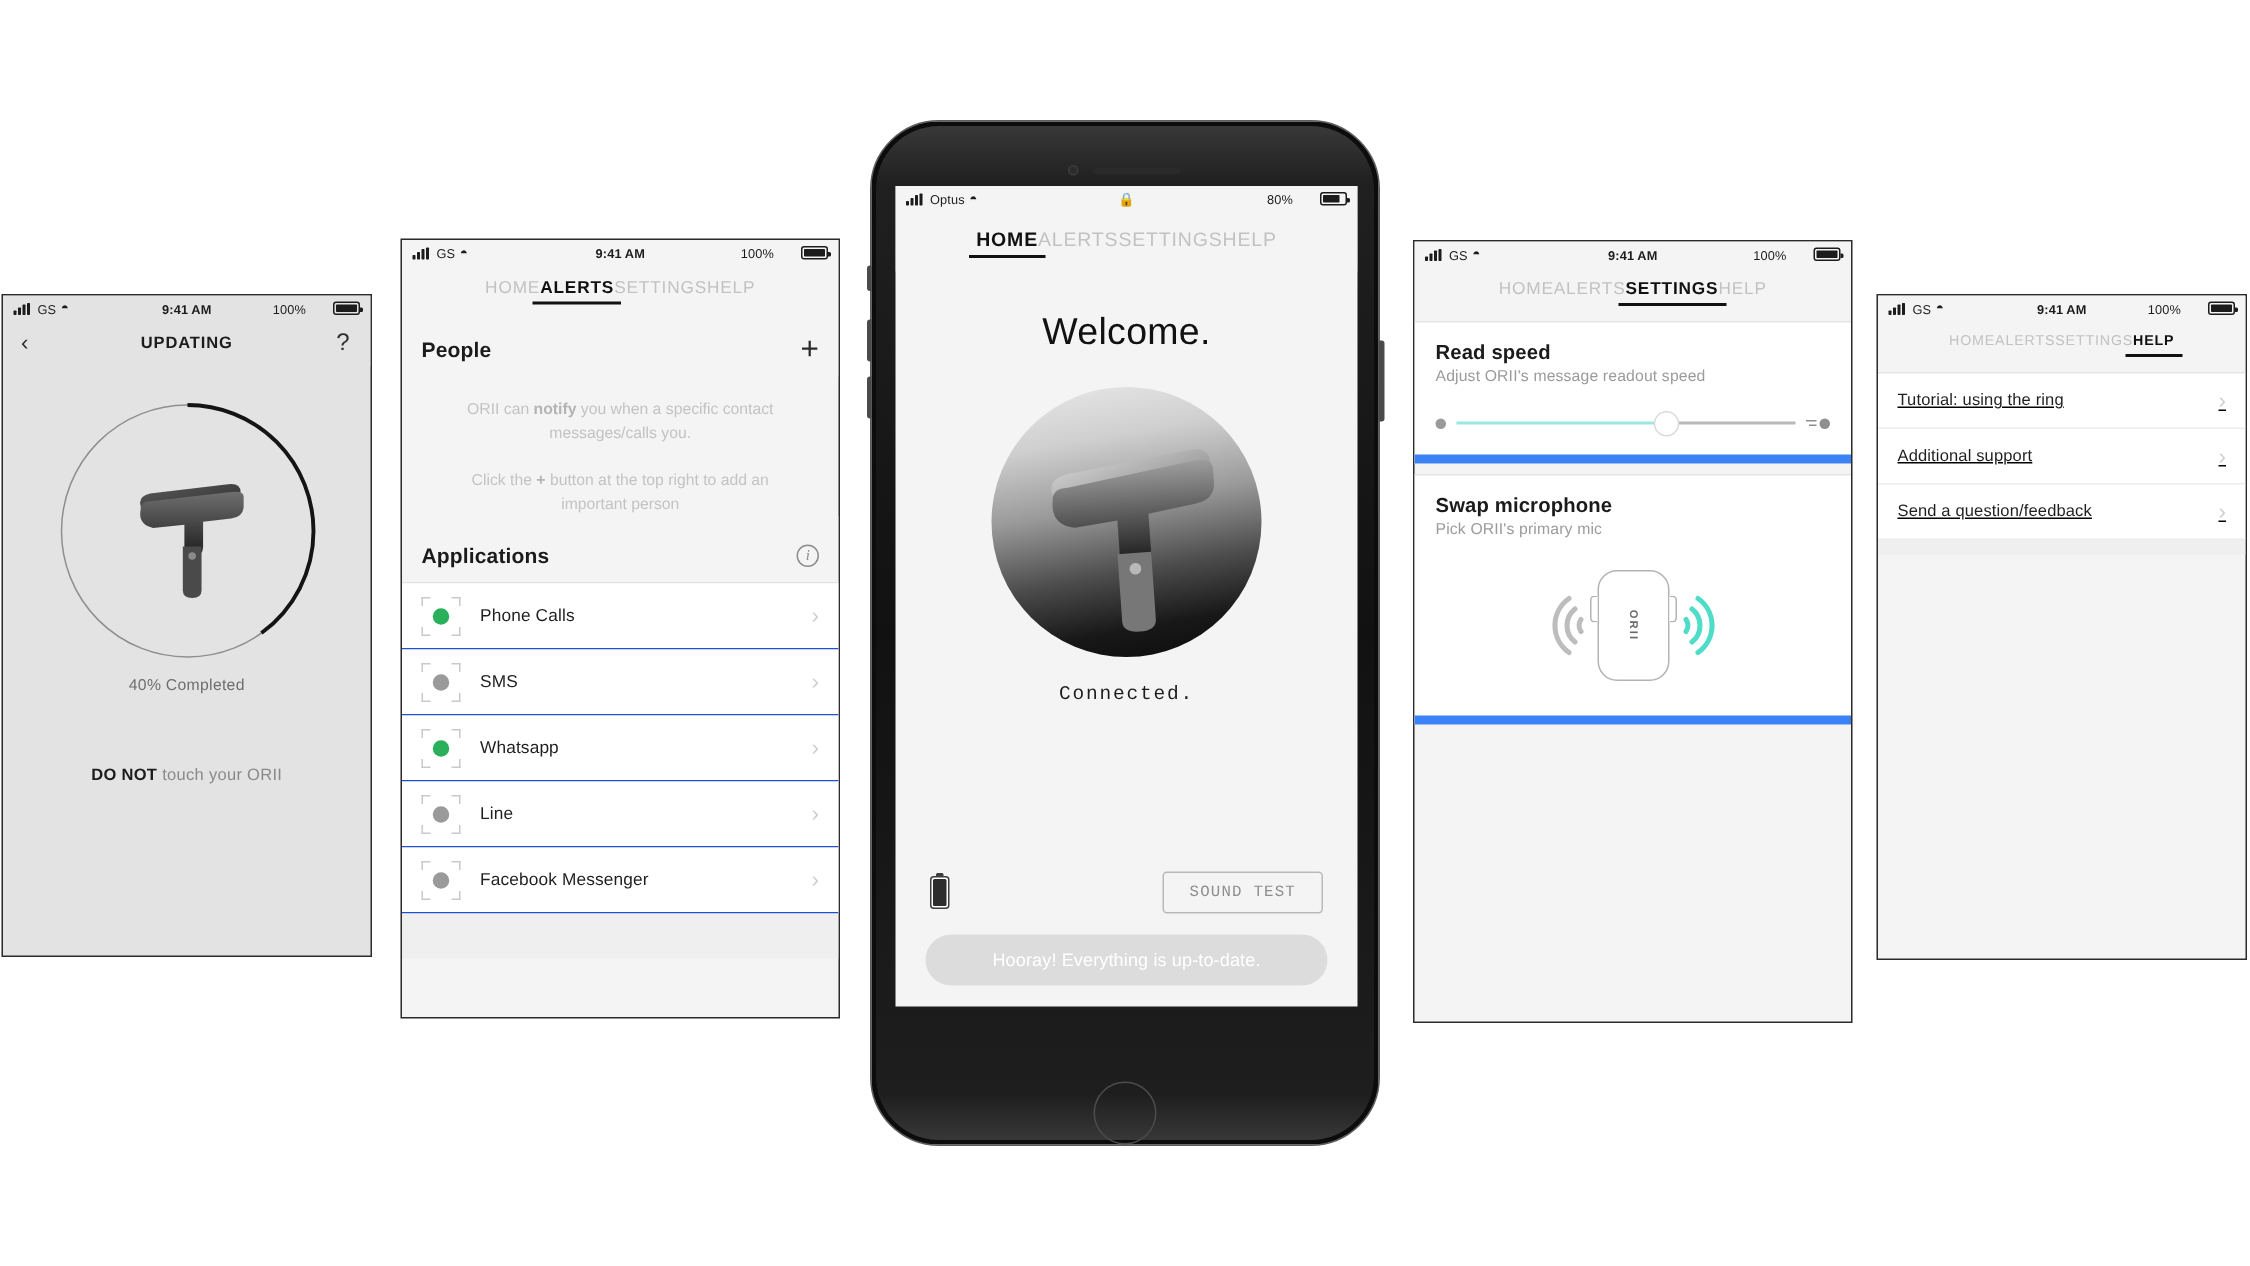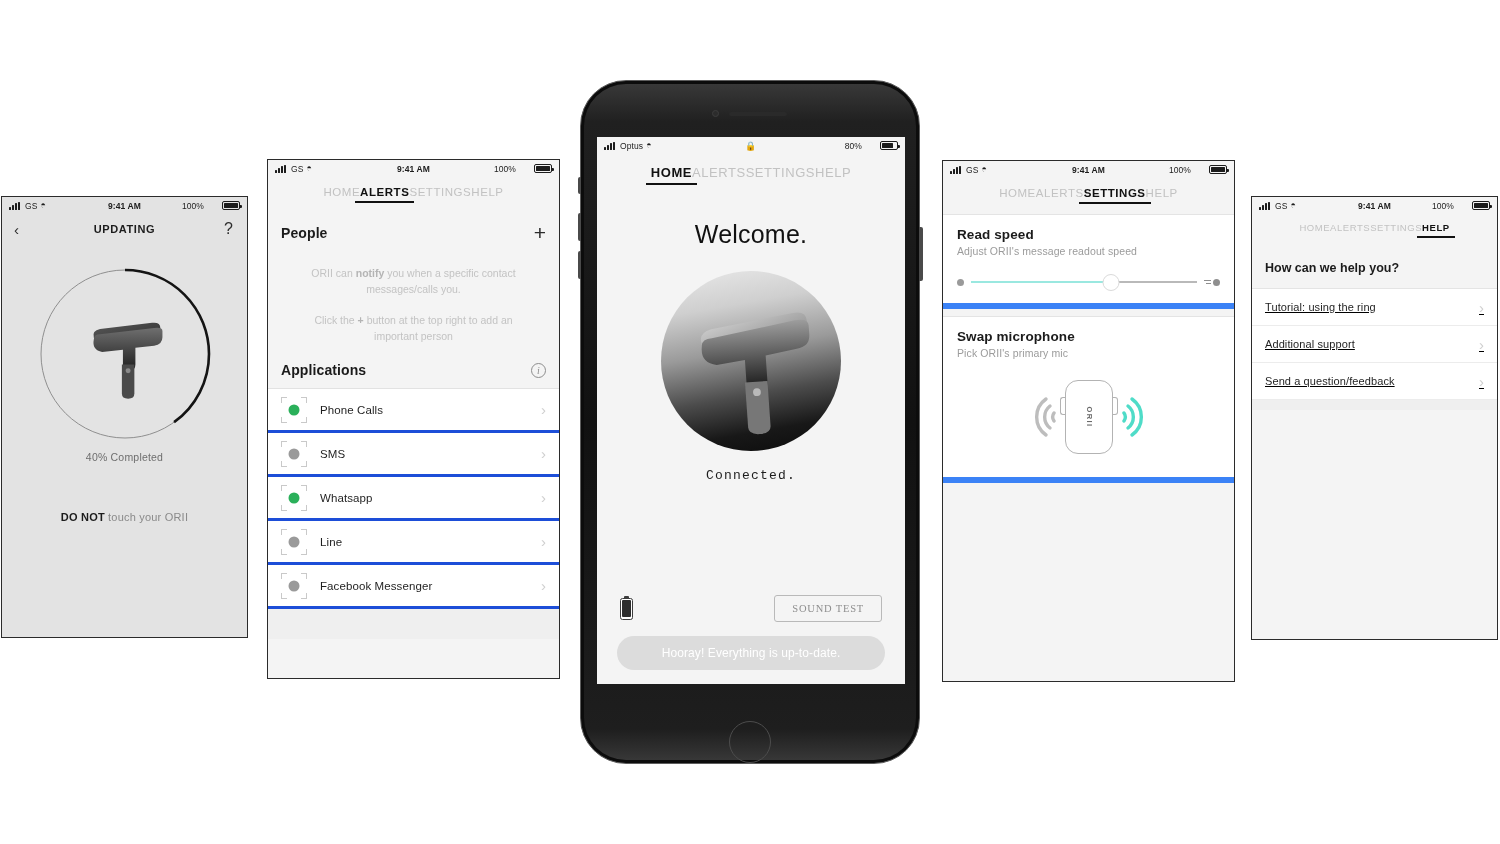--- a/index.html
+++ b/index.html
@@ -114,21 +114,21 @@
   .empty-txt {
     text-align:center; color:#c3c3c3; font-size: 10.5px; line-height: 1.55;
     padding: 14px 26px 0 26px;
   }
   .empty-txt b { font-weight: 700; color:#b4b4b4; }
   .empty-txt .p2 { margin-top: 14px; }
   .applist { background:#ffffff; border-top:1px solid #e2e2e2; }
   .approw {
     display:flex; align-items:center; gap: 13px;
     padding: 0 13px; height: 44px;
-    border-bottom: 3px solid #1d4ed8; cursor:pointer; background:#fff;
+    border-bottom: 1px solid #1d4ed8; cursor:pointer; background:#fff;
   }
   .appicon { position:relative; width: 26px; height: 26px; flex: 0 0 26px; }
   .appicon .crn { position:absolute; width:6px; height:6px; border-color:#c9c9c9; border-style:solid; }
   .appicon .c1 { left:0; top:0; border-width:1.2px 0 0 1.2px; }
   .appicon .c2 { right:0; top:0; border-width:1.2px 1.2px 0 0; }
   .appicon .c3 { left:0; bottom:0; border-width:0 0 1.2px 1.2px; }
   .appicon .c4 { right:0; bottom:0; border-width:0 1.2px 1.2px 0; }
   .appicon .dot {
     position:absolute; left:50%; top:50%; transform:translate(-50%,-50%);
     width: 11px; height: 11px; border-radius:50%;
@@ -157,21 +157,21 @@
   #phone .v3 { top: 96px; height: 17px; }
   .bezel-cam {
     position:absolute; left: 131px; top: 29px; width: 7px; height: 7px;
     border-radius: 50%; background: #2c2c2c; border: 1px solid #3d3d3d;
   }
   .bezel-spk {
     position:absolute; left: 148px; top: 31px; width: 58px; height: 4px;
     border-radius: 2px; background: #2a2a2a;
   }
   .phone-screen {
-    position:absolute; left: 16px; top: 56px; width: 308px; height: 547px;
+    position:absolute; left: 16px; top: 43px; width: 308px; height: 547px;
     background:#f4f4f4; overflow:hidden;
   }
   .home-btn {
     position:absolute; left: 50%; top: 640px; transform: translateX(-50%);
     width: 42px; height: 42px; border-radius: 50%;
     border: 1.2px solid #4c4c4c;
   }
   .home-welcome {
     text-align:center; font-size: 25px; color:#111; font-weight: 400;
     margin-top: 26px; letter-spacing:.2px;
@@ -195,21 +195,21 @@
     position:relative; padding: 1.4px; background:#fff;
   }
   .ringbatt::before {
     content:""; position:absolute; left: 3.2px; top:-3px; width: 5px; height: 2.4px;
     background:#3d3d3d; border-radius: 1px 1px 0 0;
   }
   .ringbatt span { display:block; height:100%; background:#2d2d2d; border-radius:1px; }
   .sound-test {
     border: 1px solid #b9b9b9; border-radius: 3px; background: transparent;
     padding: 7px 17px; font-size: 10.5px; letter-spacing:.8px; color:#8e8e8e;
-    cursor:pointer; font-family:Liberation Serif, serif;text-align:center;
+    cursor:pointer; font-family:Liberation Mono, monospace;text-align:center;
   }
   .toast {
     position:absolute; left: 20px; right: 20px; bottom: 14px;
     background:#dcdcdc; border-radius: 18px; text-align:center;
     padding: 10px 0; color:#ffffff; font-size: 12px; letter-spacing:.1px;
   }
 
   
   #s4 { left: 942px; top: 160px; width: 293px; height: 522px; }
   .card { background:#ffffff; border-top:1px solid #e4e4e4; border-bottom:6px solid #3b82f6; padding: 12px 14px 14px 14px; }
@@ -579,21 +579,20 @@
       </div>
     </div>
 
     <div class="tabbar" style="height:34px;padding-top:8px">
       <div class="tab" style="font-size:9.5px">HOME</div>
       <div class="tab" style="font-size:9.5px">ALERTS</div>
       <div class="tab" style="font-size:9.5px">SETTINGS</div>
       <div class="tab active" style="font-size:9.5px">HELP</div>
     </div>
 
-    <div class="help-q">How can we help you?</div>
     <div class="help-list" id="helplist">
         <div class="help-row">
           <span class="lbl">Tutorial: using the ring</span>
           <span class="chev">›</span>
         </div>
         <div class="help-row">
           <span class="lbl">Additional support</span>
           <span class="chev">›</span>
         </div>
         <div class="help-row">

